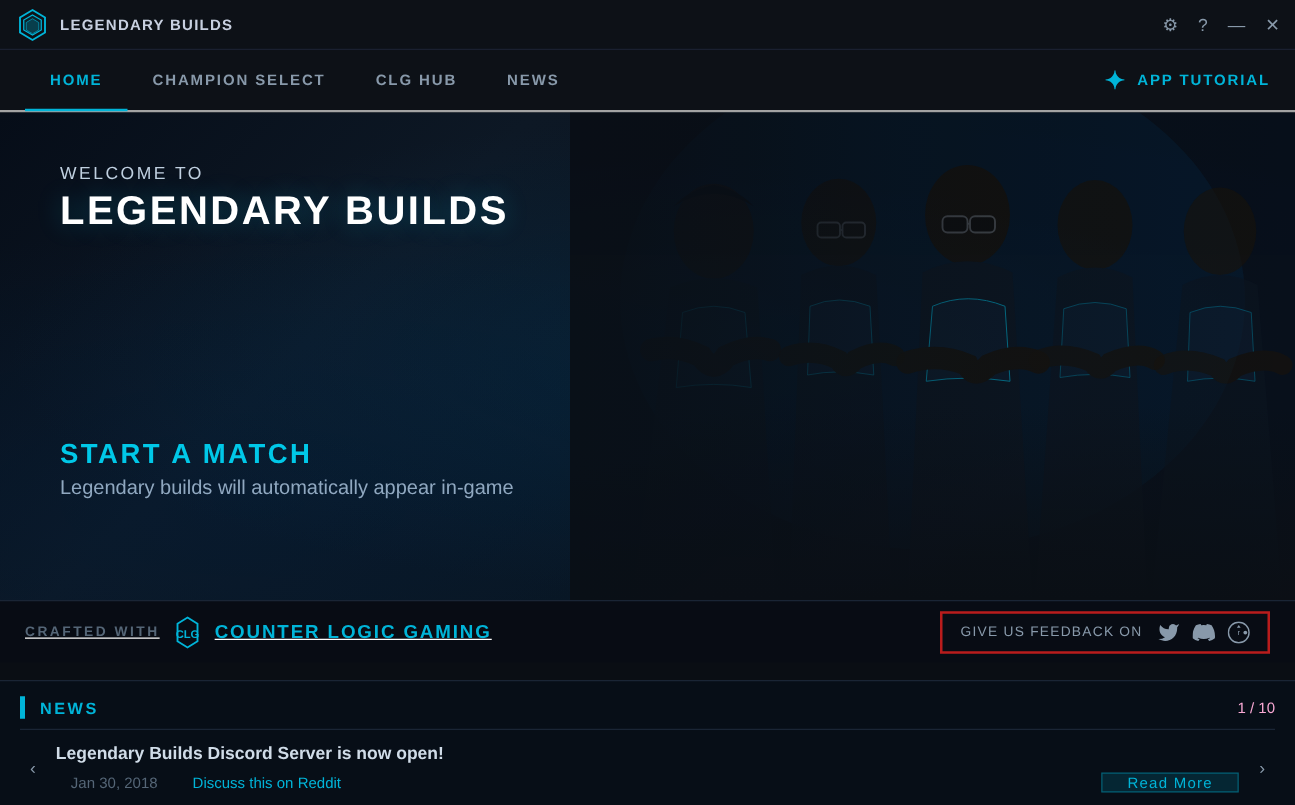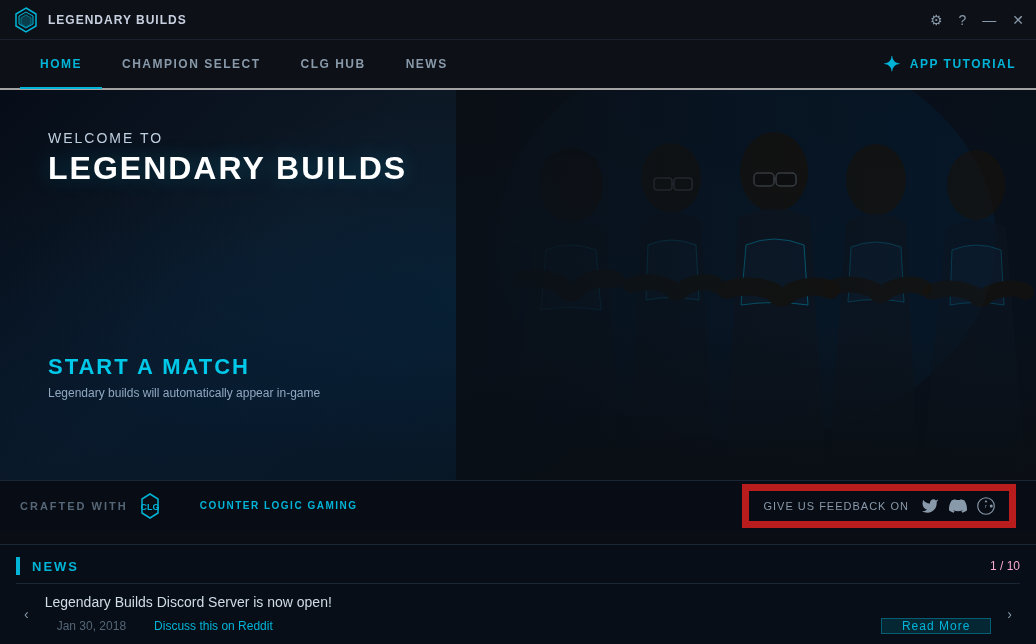--- a/index.html
+++ b/index.html
@@ -169,21 +169,21 @@
     .start-match-title {
       color: #00c8e8;
       font-size: 22px;
       font-weight: 900;
       letter-spacing: 2px;
       margin-bottom: 6px;
     }
 
     .start-match-sub {
       color: #90a8c0;
-      font-size: 12px;
+      font-size: 16px;
     }
 
     
     .team-svg {
       position: absolute;
       bottom: 0;
       right: 0;
       width: 580px;
       height: 390px;
       opacity: 0.85;
@@ -248,21 +248,21 @@
       padding: 4px 8px;
     }
 
     .news-content {
       flex: 1;
     }
 
     .news-headline {
       color: #d0dce8;
       font-size: 14px;
-      font-weight: normal;
+      font-weight: bold;
       margin-bottom: 8px;
     }
 
     .news-footer {
       display: flex;
       align-items: center;
       justify-content: space-between;
       margin-top: 8px;
     }
 
@@ -301,42 +301,42 @@
       display: flex;
       align-items: center;
       justify-content: space-between;
       padding: 0 20px;
     }
 
     .crafted-section {
       display: flex;
       align-items: center;
       gap: 8px;
+      text-decoration: underline;
     }
 
     .crafted-text {
       color: #556677;
       font-size: 11px;
       letter-spacing: 2px;
       font-weight: bold;
     }
 
     .clg-name {
       color: #00b4d8;
-      font-size: 10px;
+      font-size: 15px;
       font-weight: bold;
       letter-spacing: 1.5px;
-      margin-left: 28px;
     }
 
     .feedback-section {
       display: flex;
       align-items: center;
       gap: 12px;
-      border: 7px solid #b91c1c;
+      border: 2px solid #b91c1c;
       padding: 6px 14px;
     }
 
     .feedback-text {
       color: #8899aa;
       font-size: 11px;
       letter-spacing: 1px;
     }
 
     .social-icons {

